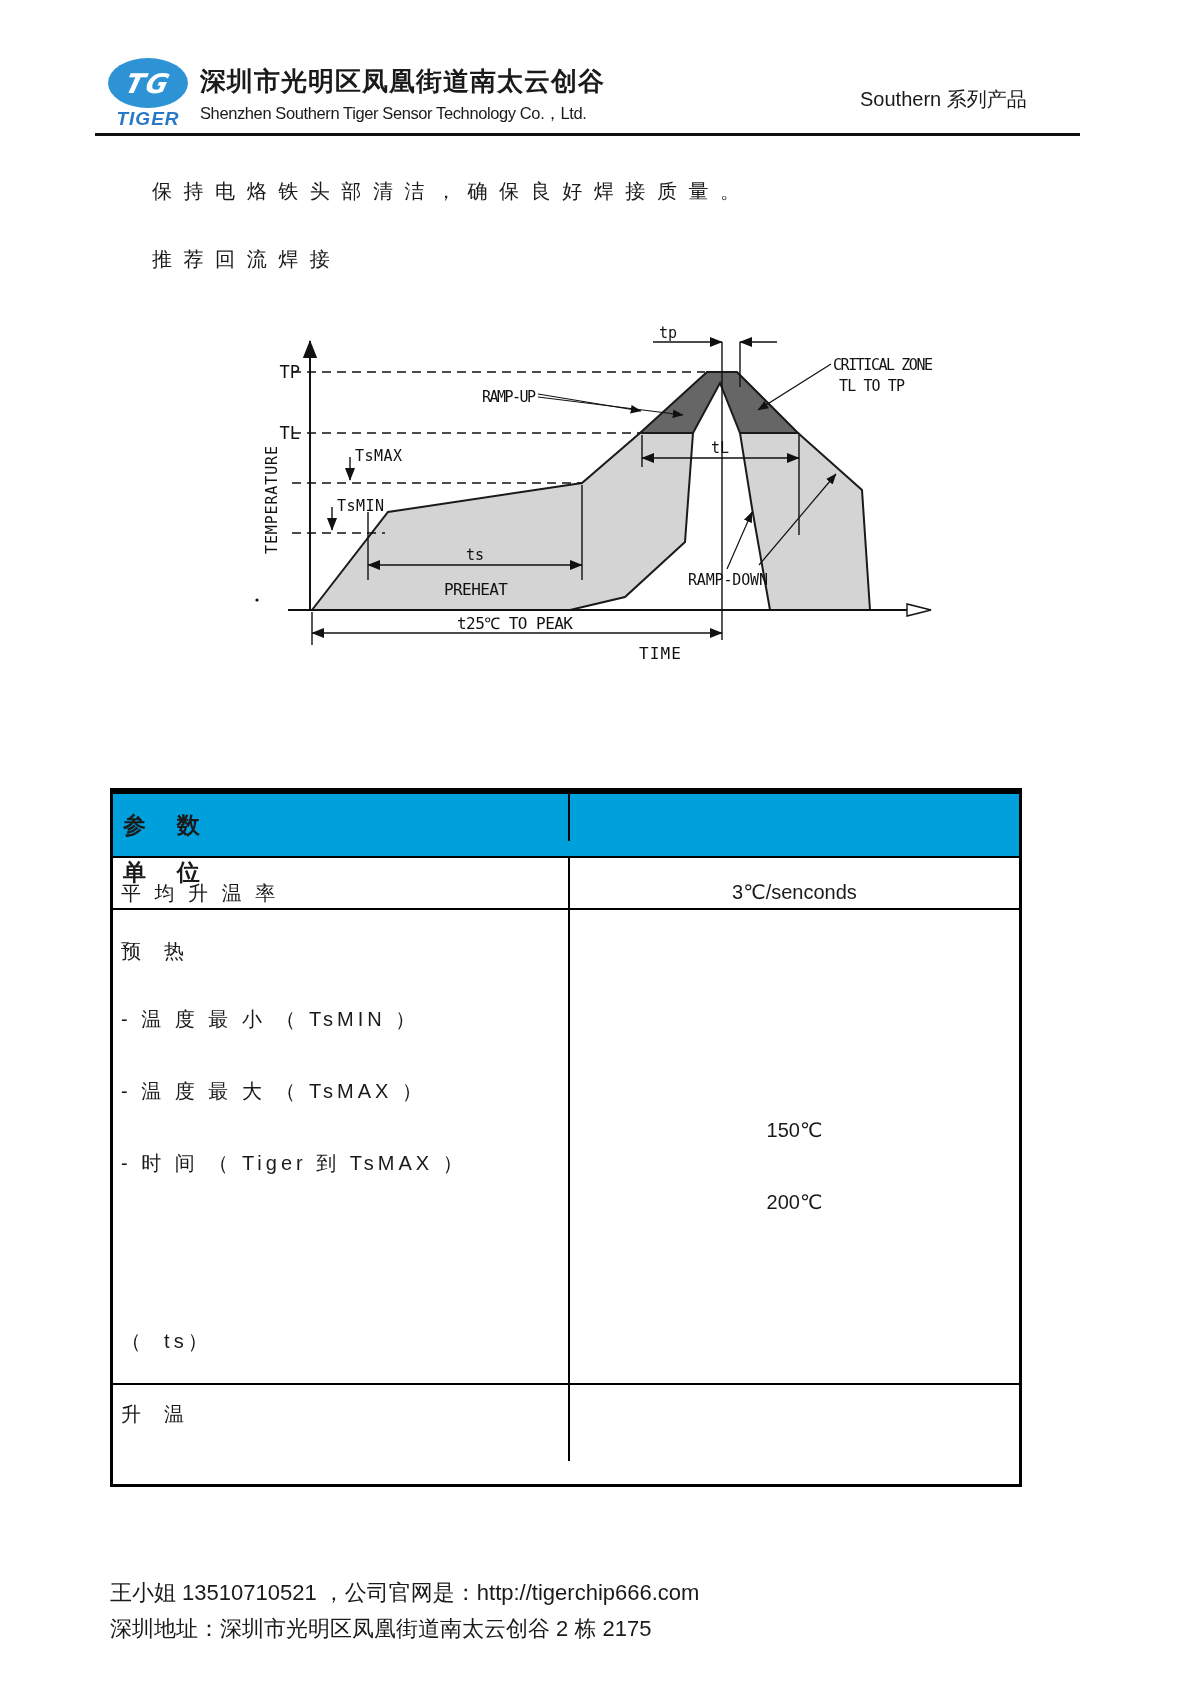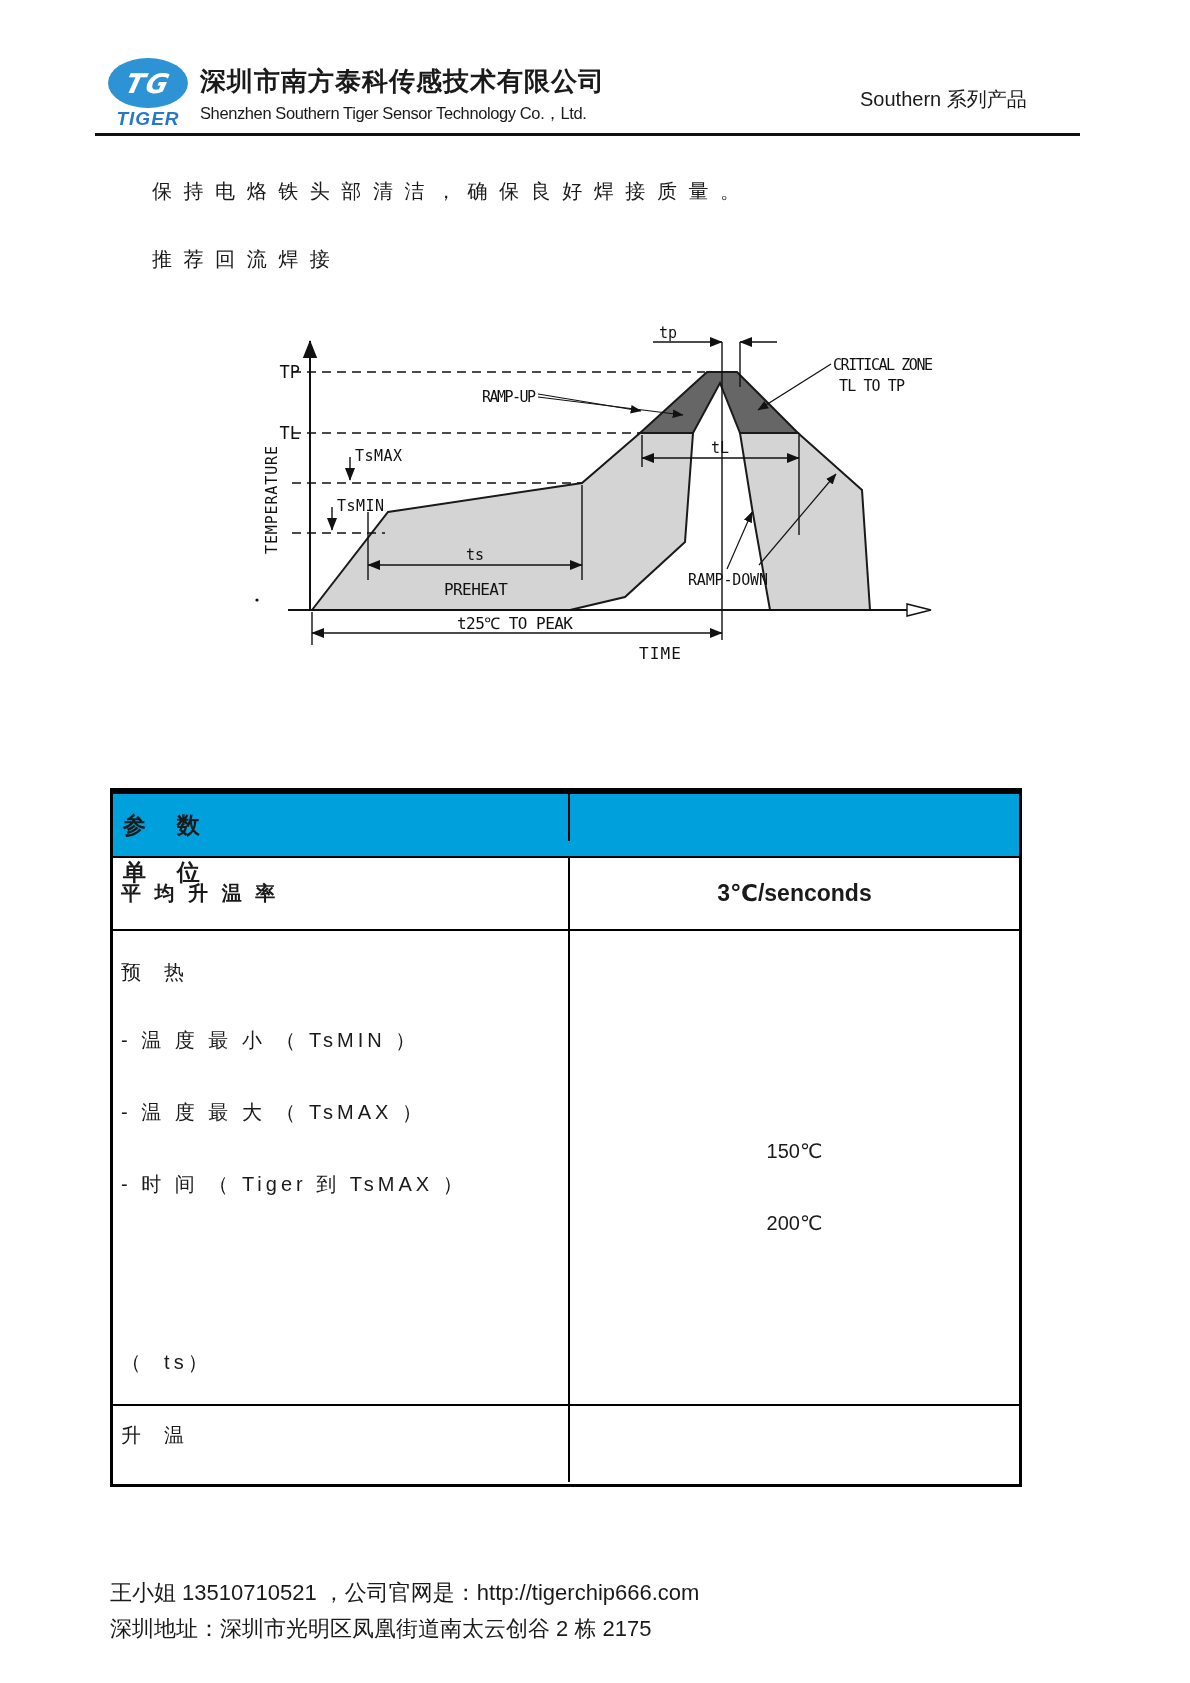--- a/index.html
+++ b/index.html
@@ -28,45 +28,45 @@
   .diagram text{font-family:"DejaVu Sans Mono","Liberation Mono",monospace;fill:#111;}
 
   
   .spec-table{position:absolute;left:110px;top:788px;width:912px;height:699px;
         border:3px solid #000;border-top:6px solid #000;box-sizing:border-box;}
   .t-row{position:relative;box-sizing:border-box;width:100%;display:flex;}
   .t-cell-l{position:relative;width:457px;box-sizing:border-box;border-right:2px solid #000;}
   .t-cell-r{position:relative;flex:1;box-sizing:border-box;}
   .t-head{height:64px;background:#00a0dc;border-bottom:2px solid #000;flex-direction:column;}
   .t-head .hd{font-size:23px;font-weight:bold;letter-spacing:6px;padding:16px 0 0 10px;white-space:pre;}
-  .t-r1{height:73px;border-bottom:2px solid #000;font-weight:bold;}
+  .t-r1{height:52px;border-bottom:2px solid #000;}
   .t-r2{height:475px;border-bottom:2px solid #000;}
   .t-r3{height:76px;}
   .cn{font-size:20px;letter-spacing:4px;white-space:pre;}
-  .val{font-size:23px;text-align:center;white-space:pre-wrap;}
+  .val{font-size:20px;text-align:center;white-space:pre-wrap;}
   .t-r1 .cn{padding:22px 0 0 8px;}
   .t-r1 .val{padding-top:22px;}
   .l-line{position:absolute;left:8px;font-size:20px;letter-spacing:4px;white-space:pre;}
   .r-line{position:absolute;width:100%;text-align:center;font-size:20px;white-space:pre;}
   .t-r3 .cn{padding:16px 0 0 8px;}
 
   
   .foot1{position:absolute;left:110px;top:1578px;font-size:22px;}
   .foot2{position:absolute;left:110px;top:1614px;font-size:22px;}
 </style>
 </head>
 <body>
 
 <div class="page">
 
   <div class="logo-ellipse">
     <span class="logo-mono">TG</span>
   </div>
   <div class="logo-brand">TIGER</div>
-  <div class="company-cn">深圳市南方泰科传感技术有限公司</div>
+  <div class="company-cn">深圳市光明区凤凰街道南太云创谷</div>
   <div class="company-en">Shenzhen Southern Tiger Sensor Technology Co.，Ltd.</div>
   <div class="series">Southern 系列产品</div>
   <div class="header-rule"></div>
 
   <div class="note1">保 持 电 烙 铁 头 部 清 洁 ， 确 保 良 好 焊 接 质 量 。</div>
   <div class="note2">推 荐 回 流 焊 接</div>
 
   <svg class="diagram" viewBox="0 0 700 380">
     <defs>
       <marker id="arr" viewBox="0 0 10 10" refX="9.5" refY="5" markerWidth="9" markerHeight="9" orient="auto-start-reverse">

